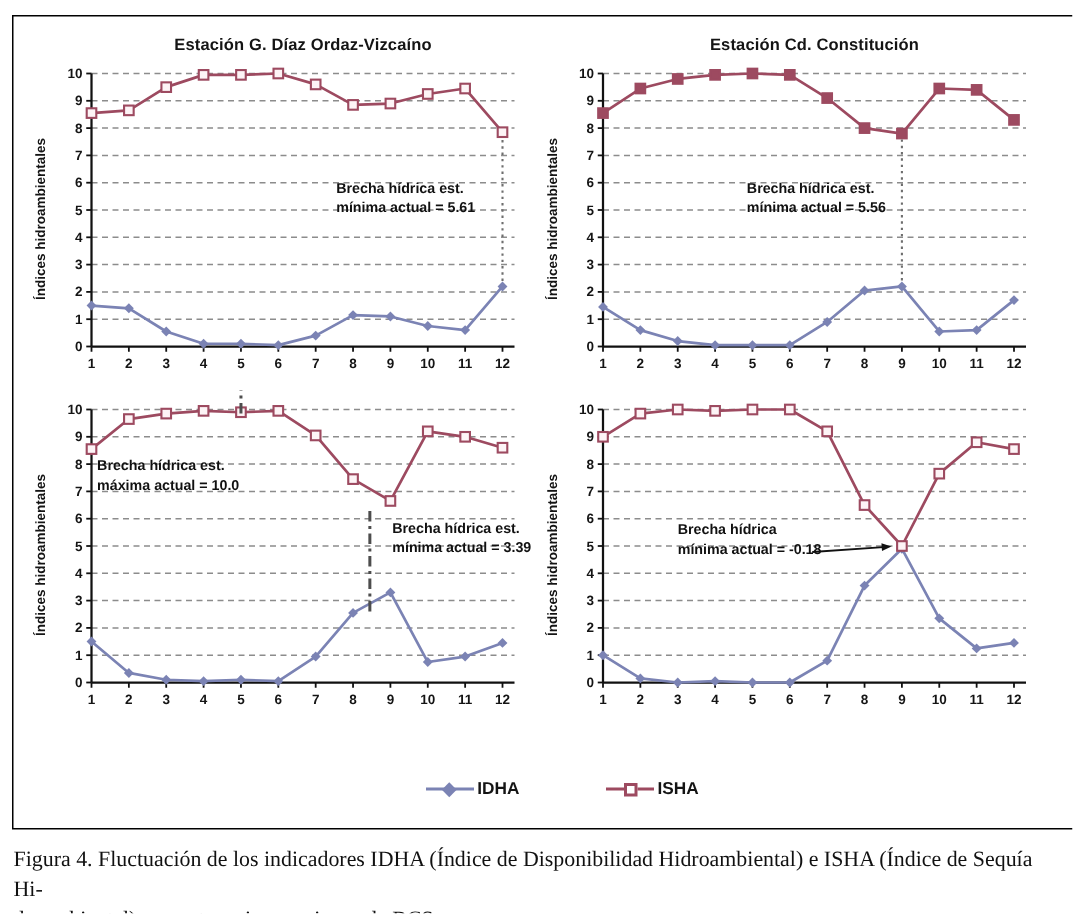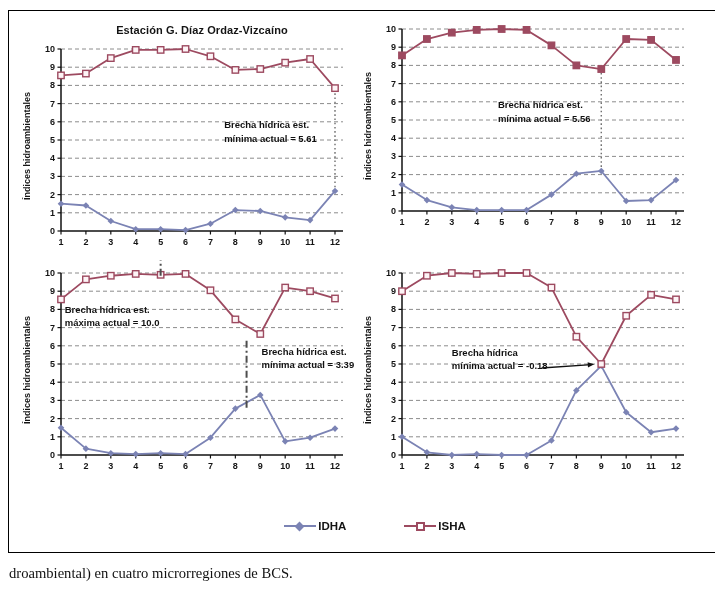--- a/index.html
+++ b/index.html
@@ -131,20 +131,21 @@
             <rect x="271.89090909090913" y="16.810000000000013" width="6.4" height="6.4" fill="#fdf4f6" stroke="#9d4a60" stroke-width="1.4"></rect>
             <rect x="296.8" y="45.93000000000001" width="6.4" height="6.4" fill="#fdf4f6" stroke="#9d4a60" stroke-width="1.4"></rect>
             <text x="189.15454545454546" y="89.44" font-size="9.5" font-weight="700" fill="#111">Brecha hídrica est.</text>
             <text x="189.15454545454546" y="102.544" font-size="9.5" font-weight="700" fill="#111">mínima actual = 5.61</text>
             <line x1="300" y1="148.32" x2="300" y2="53.315999999999995" stroke="#6e6e6e" stroke-width="1.4" stroke-dasharray="1.6 2.6"></line>
           </svg>
       </div>
     </div>
 
     <div class="chart" id="chart-1">
+      <div class="chart-title">Estación Cd. Constitución</div>
       <div class="chart-body">
         <div class="y-axis-label">Índices hidroambientales</div>
         <svg class="plot" width="309" height="214">
             <line x1="26" y1="173.8" x2="308" y2="173.8" stroke="#8c8c8c" stroke-width="1" stroke-dasharray="4 3"></line>
             <line x1="26" y1="155.6" x2="308" y2="155.6" stroke="#8c8c8c" stroke-width="1" stroke-dasharray="4 3"></line>
             <line x1="26" y1="137.4" x2="308" y2="137.4" stroke="#8c8c8c" stroke-width="1" stroke-dasharray="4 3"></line>
             <line x1="26" y1="119.2" x2="308" y2="119.2" stroke="#8c8c8c" stroke-width="1" stroke-dasharray="4 3"></line>
             <line x1="26" y1="101" x2="308" y2="101" stroke="#8c8c8c" stroke-width="1" stroke-dasharray="4 3"></line>
             <line x1="26" y1="82.8" x2="308" y2="82.8" stroke="#8c8c8c" stroke-width="1" stroke-dasharray="4 3"></line>
             <line x1="26" y1="64.6" x2="308" y2="64.6" stroke="#8c8c8c" stroke-width="1" stroke-dasharray="4 3"></line>
@@ -438,15 +439,16 @@
         <span class="legend-swatch">
           <span class="swatch-line isha"></span>
             <span class="swatch-square"></span>
         </span>
         <span class="legend-label">ISHA</span>
       </div>
     </div>
   </div>
 
   <div class="caption">
+    <div>Figura 4. Fluctuación de los indicadores IDHA (Índice de Disponibilidad Hidroambiental) e ISHA (Índice de Sequía Hi-</div>
     <div>droambiental) en cuatro microrregiones de BCS.</div>
   </div>
 </div>
 
 </body></html>

